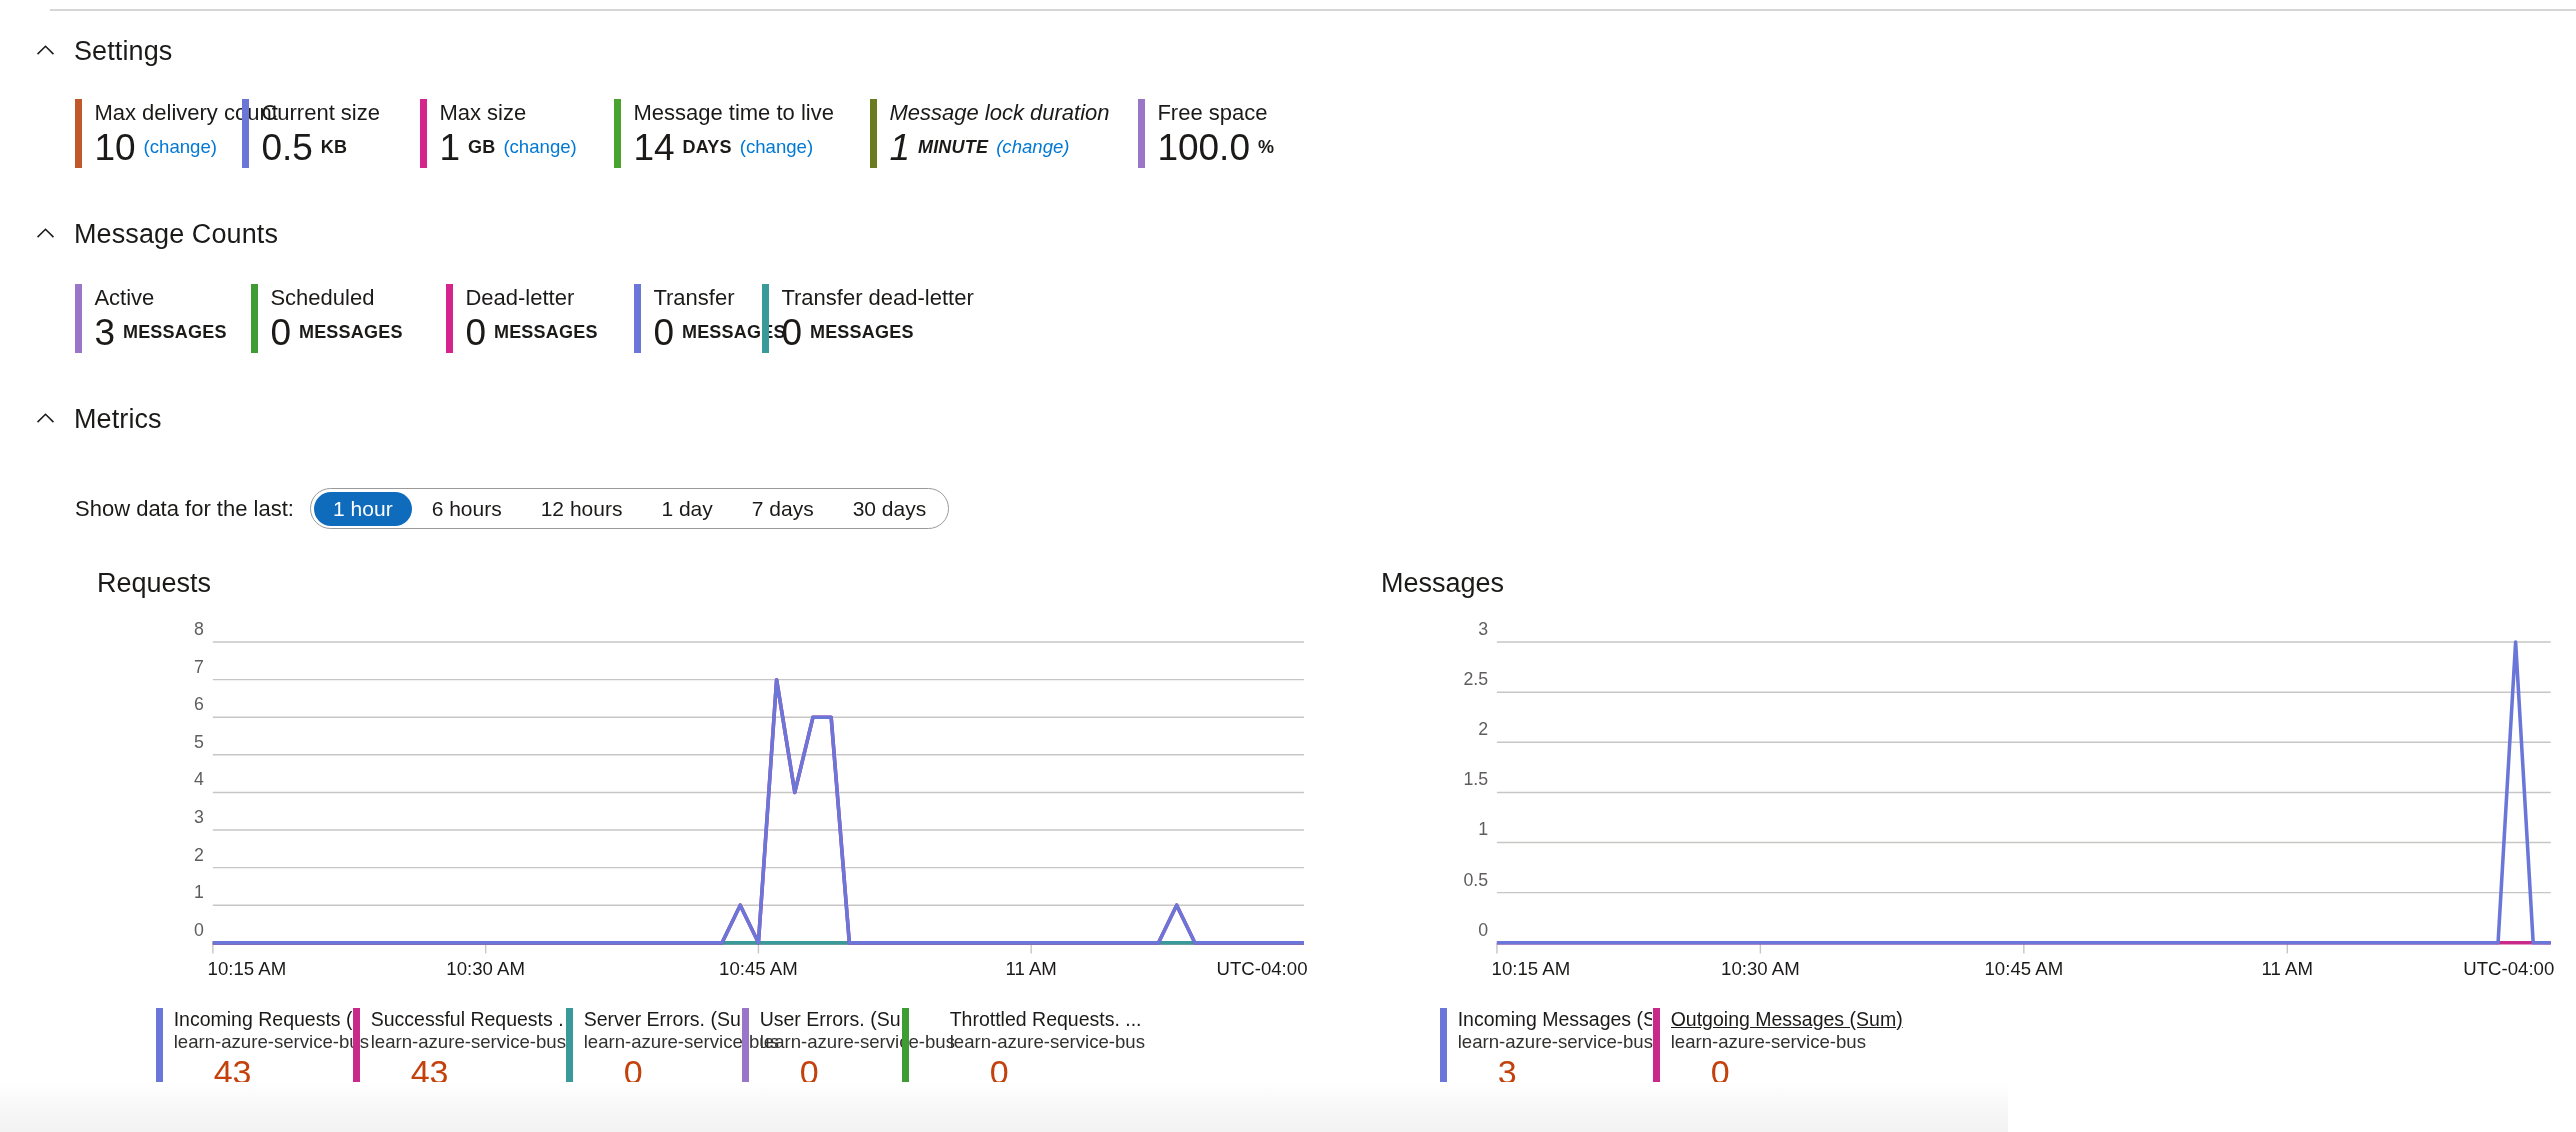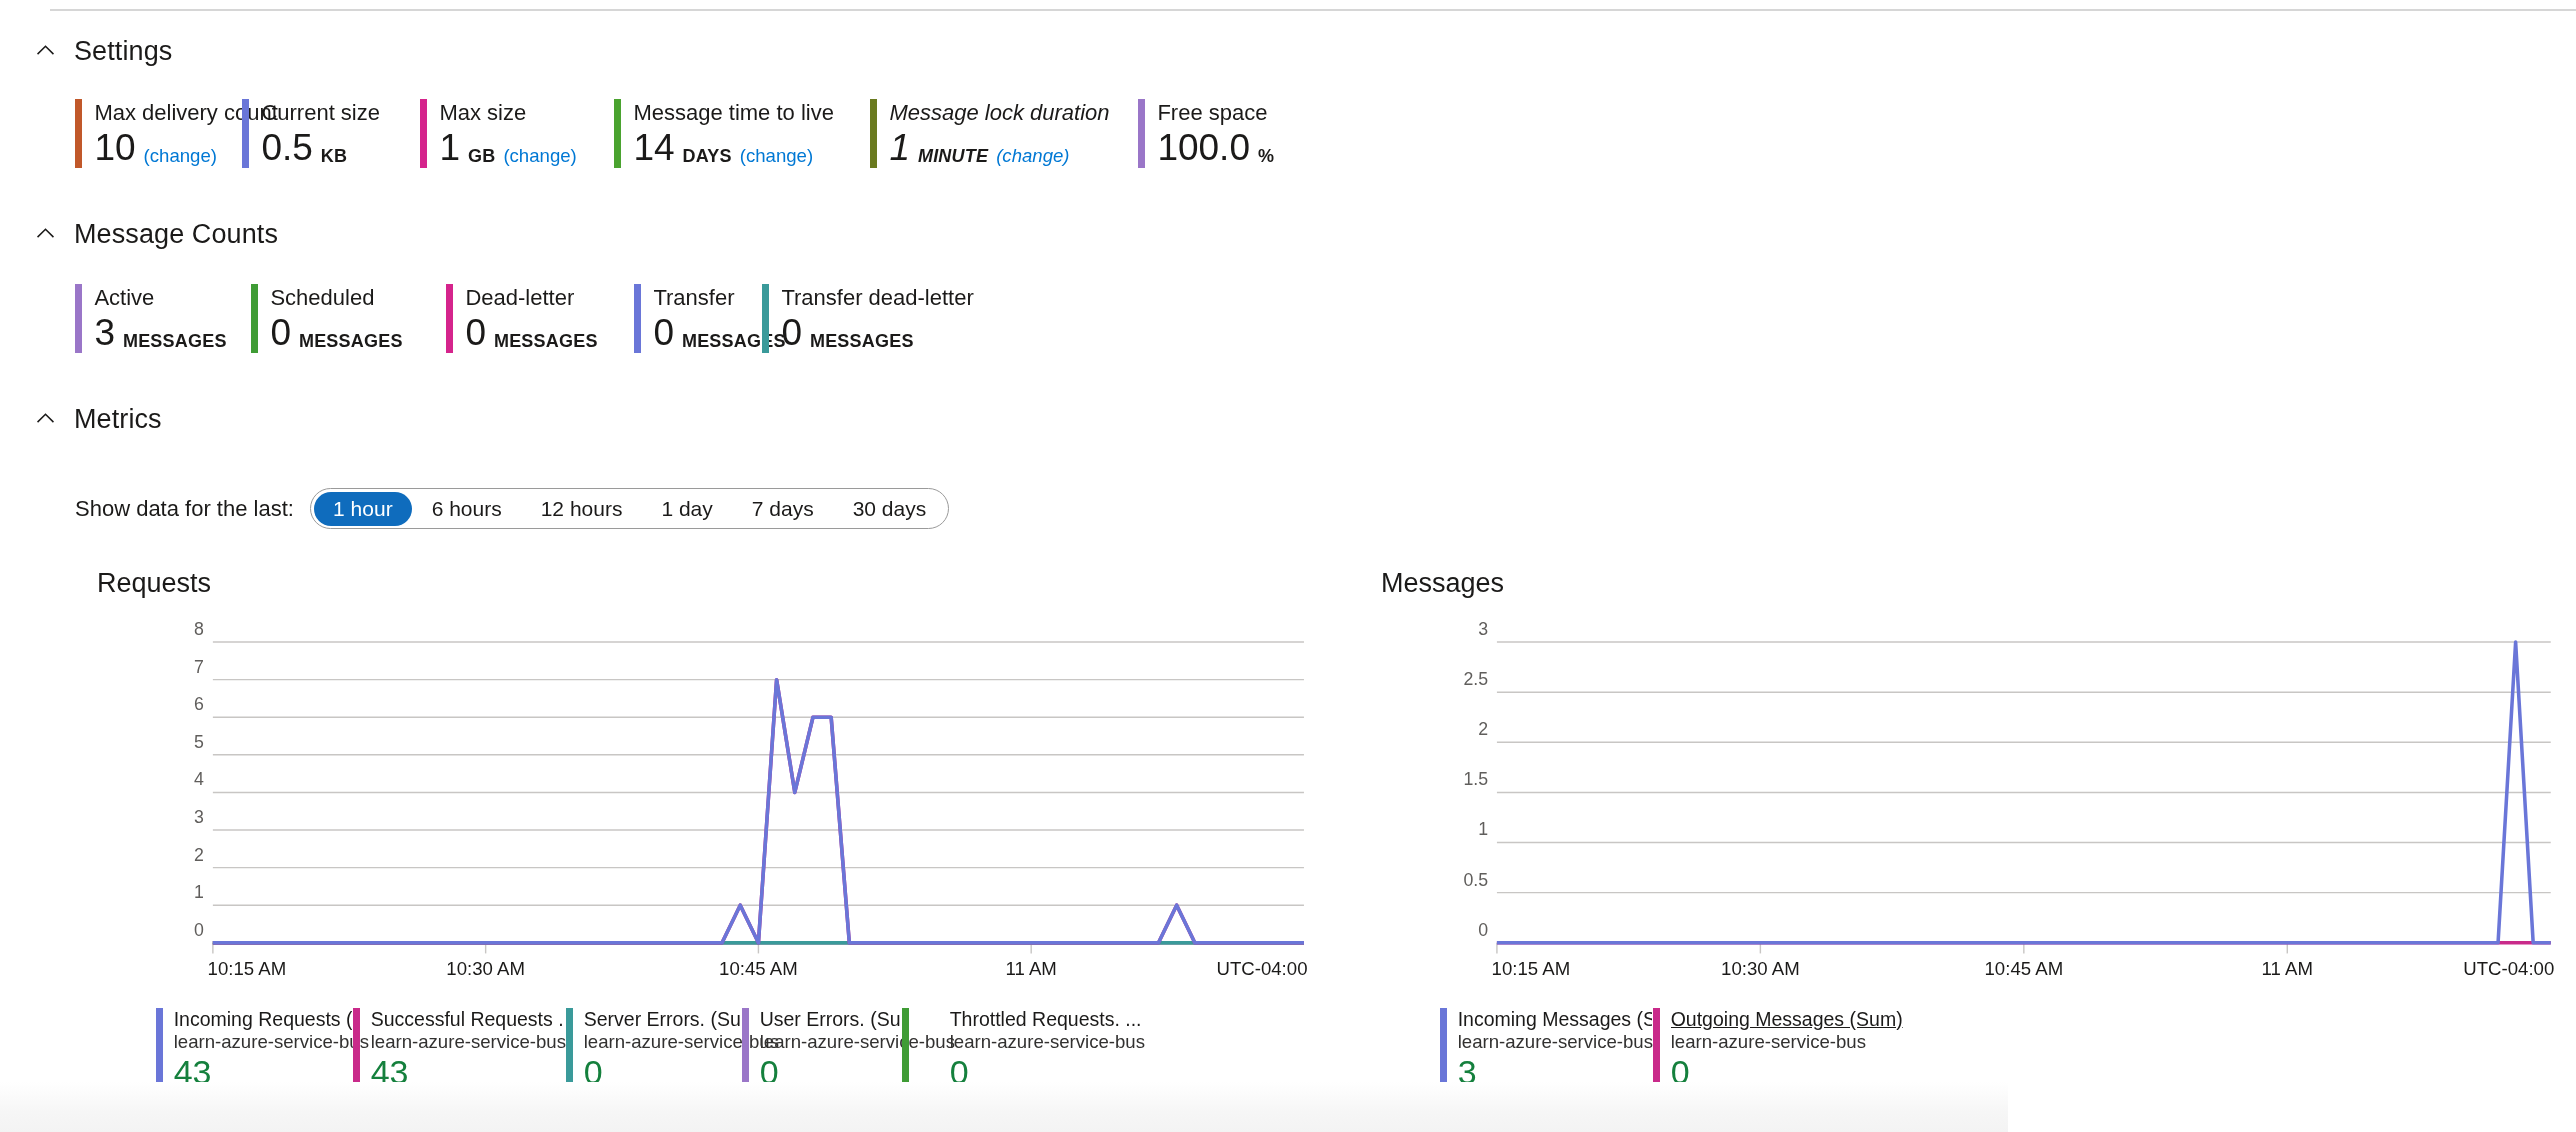--- a/index.html
+++ b/index.html
@@ -28,21 +28,21 @@
 
   
   .tile-row { display: flex; align-items: flex-start; }
   .tile { display: flex; align-items: stretch; }
   .tile-bar { width: 7px; border-radius: 0; flex: 0 0 7px; }
   .tile-body { padding-left: 12.4px; }
   .tile-label {
     font-size: 22px; font-weight: 400; color: #1b1a19; line-height: 27px;
     white-space: nowrap;
   }
-  .tile-value-row { display: flex; align-items: flex-end; gap: 8px; margin-top: 1.8px; white-space: nowrap;}
+  .tile-value-row { display: flex; align-items: center; gap: 8px; margin-top: 1.8px; white-space: nowrap;}
   .tile-value { font-size: 37px; line-height: 39px; font-weight: 400; color: #1b1a19; }
   .tile-unit { font-size: 18px; font-weight: 700; letter-spacing: 0.2px; color: #1b1a19; text-transform: uppercase; }
   .tile-change { font-size: 18.6px; color: #0078d4; text-decoration: none; }
 
   
   .range-row { display: flex; align-items: center; gap: 16px; }
   .range-label { font-size: 22px; color: #1b1a19; }
   .range-pill {
     display: inline-flex; align-items: center;
     border: 0.9px solid #9a9a9a; border-radius: 887px;
@@ -70,21 +70,21 @@
   
   .legend-row { display: flex; }
   .legend-item { display: flex; align-items: stretch; }
   .legend-bar { width: 7px; flex: 0 0 7px; }
   .legend-body { padding-left: 10.7px; }
   .legend-name {
     font-size: 19.5px; color: #1b1a19; line-height: 23px; white-space: nowrap;
     overflow: hidden;
   }
   .legend-sub { font-size: 18.6px; color: #323130; line-height: 22px; white-space: nowrap; }
-  .legend-val { font-size: 34px; line-height: 37px; color: #15803d; margin-top: 0.9px; }
+  .legend-val { font-size: 34px; line-height: 37px; color: #c2410c; margin-top: 0.9px; margin-left: 40px; }
 
   .bottom-band {
     position: absolute; left: 0; bottom: 0; width: 2576px; height: 51px;
     background: linear-gradient(180deg, #ffffff 0%, #f6f6f6 60%, #f3f3f3 100%);
   }
   .bottom-band-right {
     position: absolute; right: 0; bottom: 0; width: 568px; height: 51px;
     background: #ffffff;
   }
 </style>

